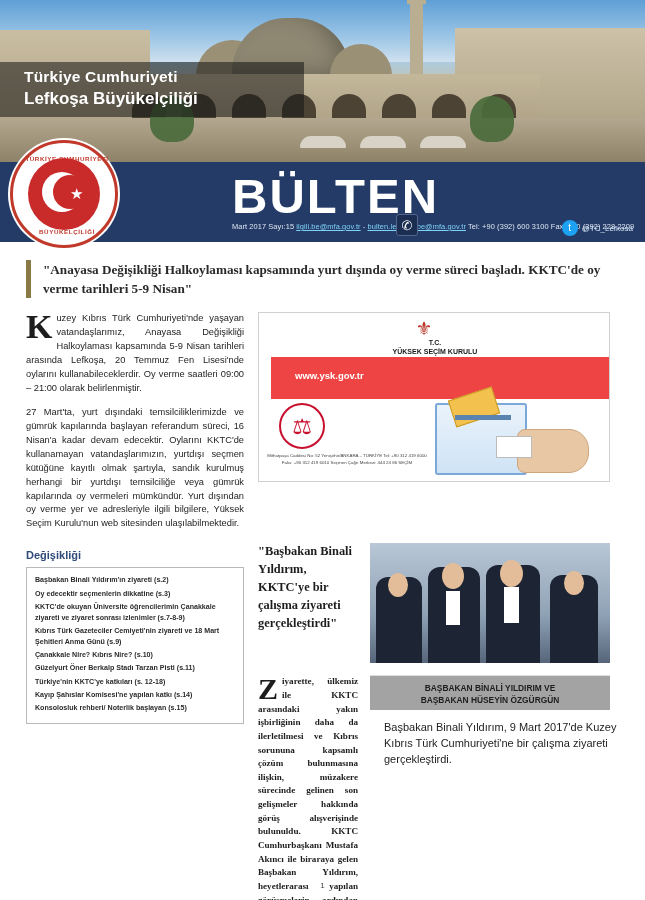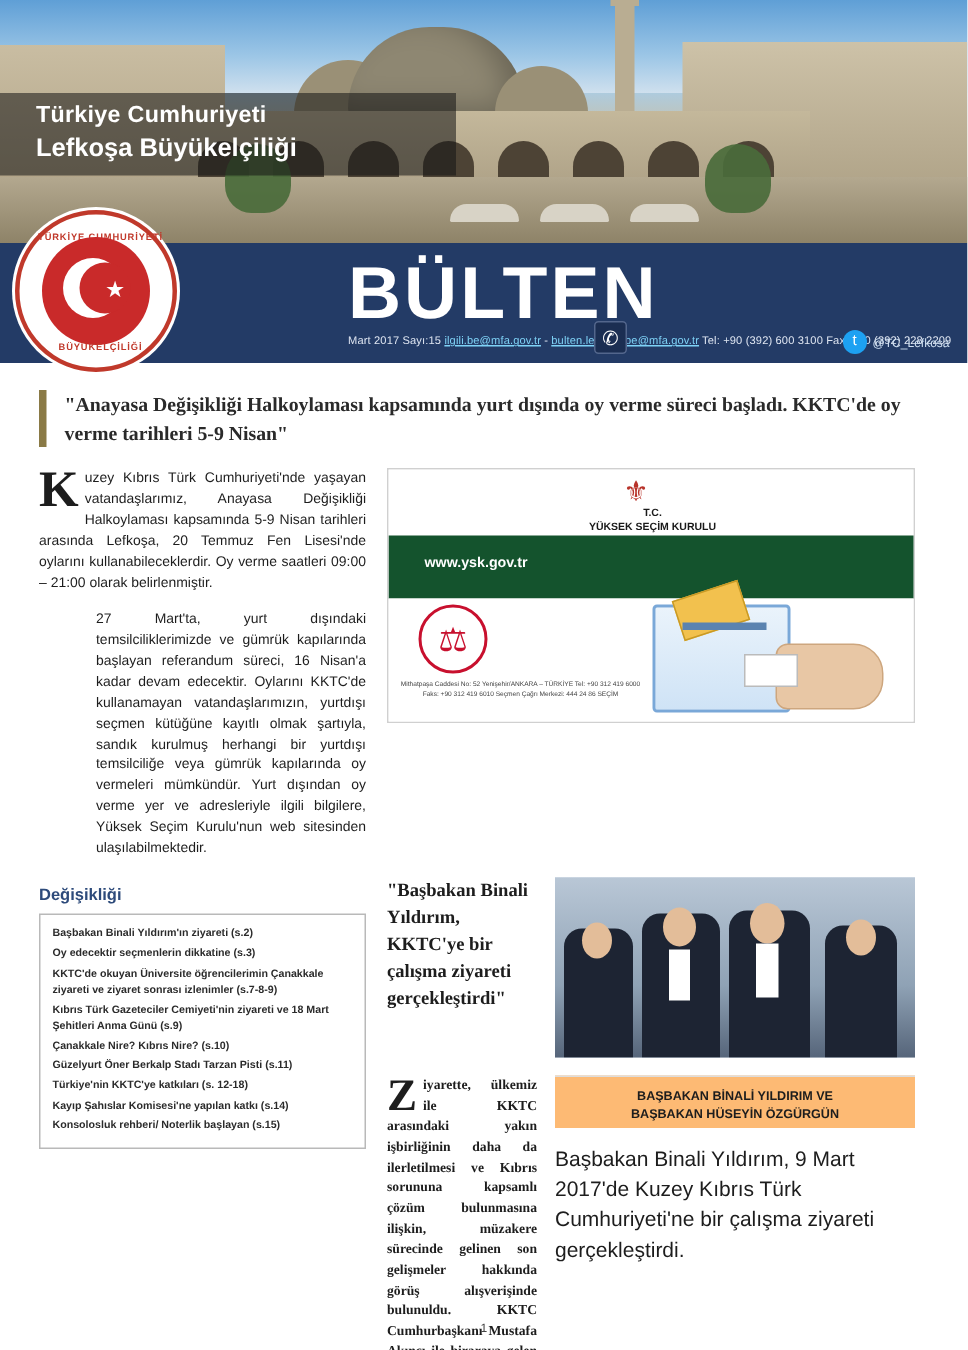--- a/index.html
+++ b/index.html
@@ -175,21 +175,21 @@
     margin:14px 26px 0 26px;
   }
   .col-left { width:218px; }
   .col-right { width:352px; }
 
   .dropcap-para { font-size:9.3px; line-height:1.5; text-align:justify; color:#1d1d1d; }
   .dropcap {
     float:left; font-size:34px; line-height:26px; font-weight:bold;
     padding:2px 4px 0 0; color:#1d1d1d; font-family:"Liberation Serif", serif;
   }
-  .para { font-size:9.3px; line-height:1.5; text-align:justify; margin-top:10px; color:#1d1d1d;margin-left:38px; }
+  .para { font-size:9.3px; line-height:1.5; text-align:justify; margin-top:10px; color:#1d1d1d; }
 
   
   .index-title {
     margin-top:18px; font-size:11px; font-weight:bold; color:#2d4a7a;
   }
   .index-box {
     margin-top:6px; border:1px solid #b9b9b9; padding:7px 8px;
     font-size:7.1px; line-height:1.52; color:#2b2b2b;
   }
   .index-box div { margin-bottom:2.5px; font-weight:bold; }
@@ -202,22 +202,22 @@
   .ysk-top { height:44px; background:#fff; position:relative; }
   .ysk-logo-emblem {
     position:absolute; left:150px; top:5px; width:30px; height:22px;
     color:#b8332a; font-size:19px; text-align:center; line-height:22px;
   }
   .ysk-logo-text {
     position:absolute; left:120px; top:26px; width:112px; text-align:center;
     font-size:7px; font-weight:bold; color:#1a1a1a; line-height:1.25;
   }
   .ysk-red {
-    position:absolute; left:0; top:44px; width:352px; height:42px;
-    background:#14532d;
+    position:absolute; left:12px; top:44px; width:352px; height:42px;
+    background:#ef4444;
   }
   .ysk-red .lt {
     position:absolute; left:24px; top:13px; color:#fff; font-size:9.5px; font-weight:bold;
   }
   .ysk-red .rt {
     position:absolute; right:18px; top:6px; color:#fff; font-size:8.3px;
     font-weight:bold; text-align:center; line-height:1.35;
   }
   .ysk-bottom { position:absolute; left:0; top:86px; width:352px; height:84px; background:#fff; }
   .ysk-seal2 {
@@ -268,26 +268,26 @@
 
   .story2-col2 { width:240px; }
   .story2-body {
     font-size:9.1px; line-height:1.5; text-align:justify; margin-top:0; color:#1d1d1d;
   }
   .s2-dropcap {
     float:left; font-size:30px; line-height:23px; font-weight:bold;
     padding:2px 4px 0 0; font-family:"Liberation Serif", serif;
   }
   .caption-bar {
-    width:240px; background:#fdba74; border-top:1px solid #ddd;
+    width:240px; background:#a3a3a3; border-top:1px solid #ddd;
     padding:7px 4px 3px 4px; text-align:center;
     font-size:8.4px; font-weight:bold; line-height:1.4; color:#1d1d1d;
   }
   .caption-text {
-    width:240px; font-size:14px; line-height:1.45; margin-top:10px; color:#1d1d1d;
+    width:240px; font-size:11px; line-height:1.45; margin-top:10px; color:#1d1d1d;margin-left:14px;
   }
 
   .lower { display:flex; gap:14px; margin:0 26px; }
   .page-num {
     position:absolute; bottom:10px; left:0; width:645px;
     text-align:center; font-size:8px; color:#444;
   }
 </style>
 </head>
 <body>

